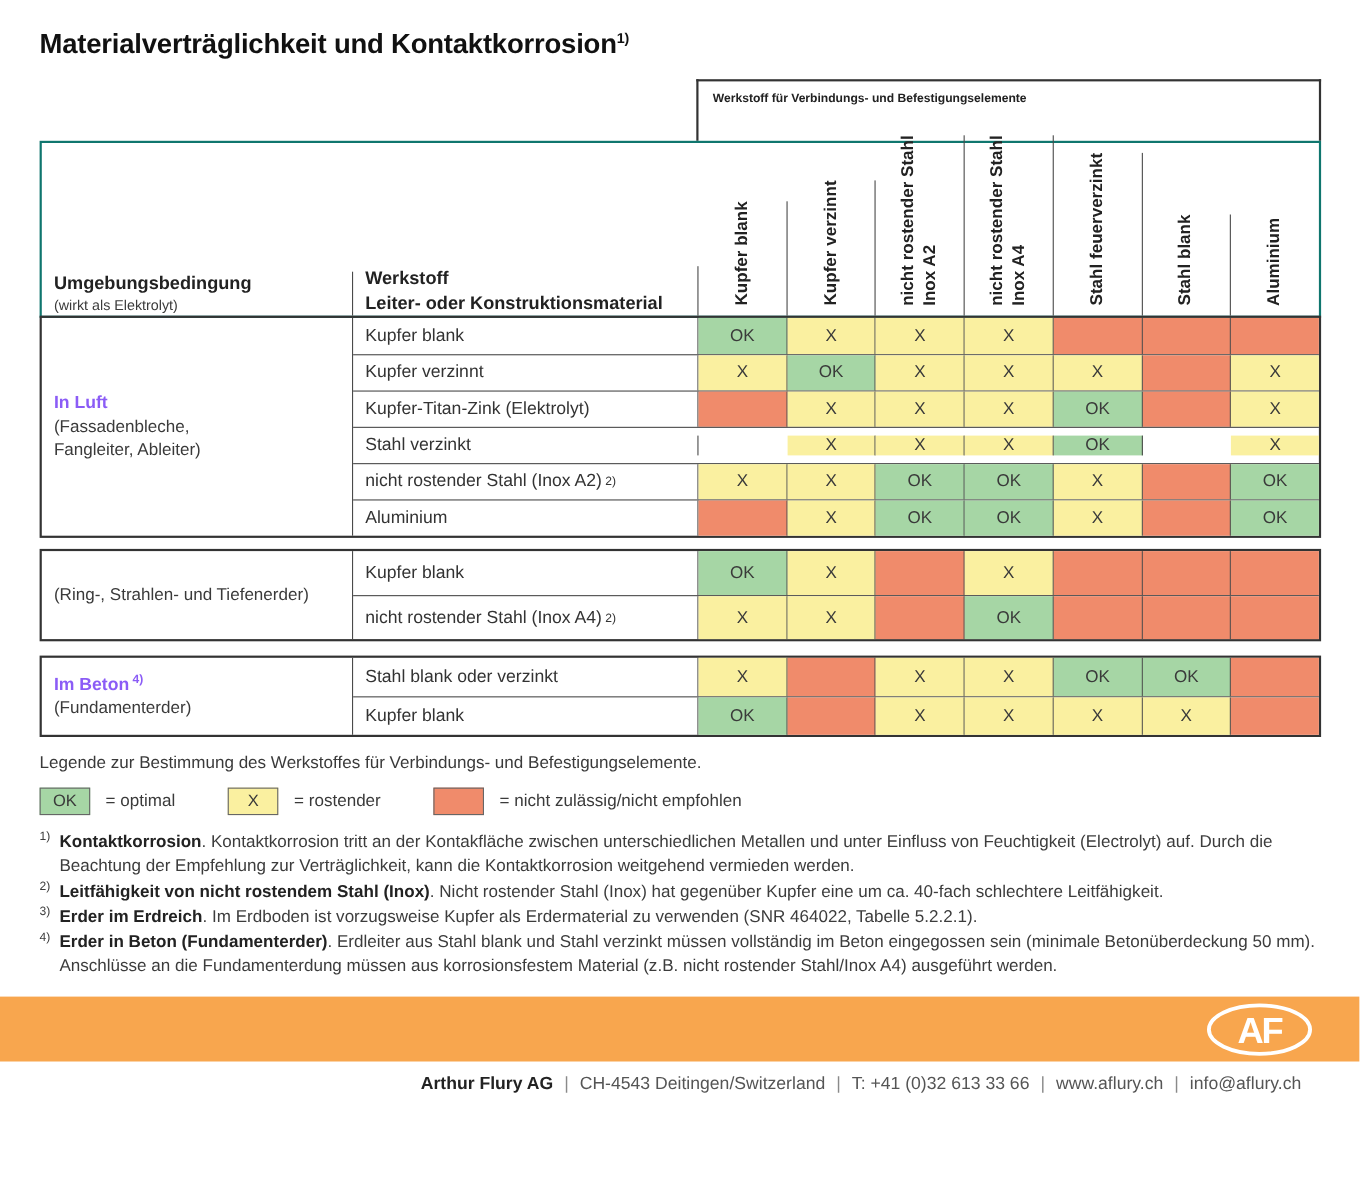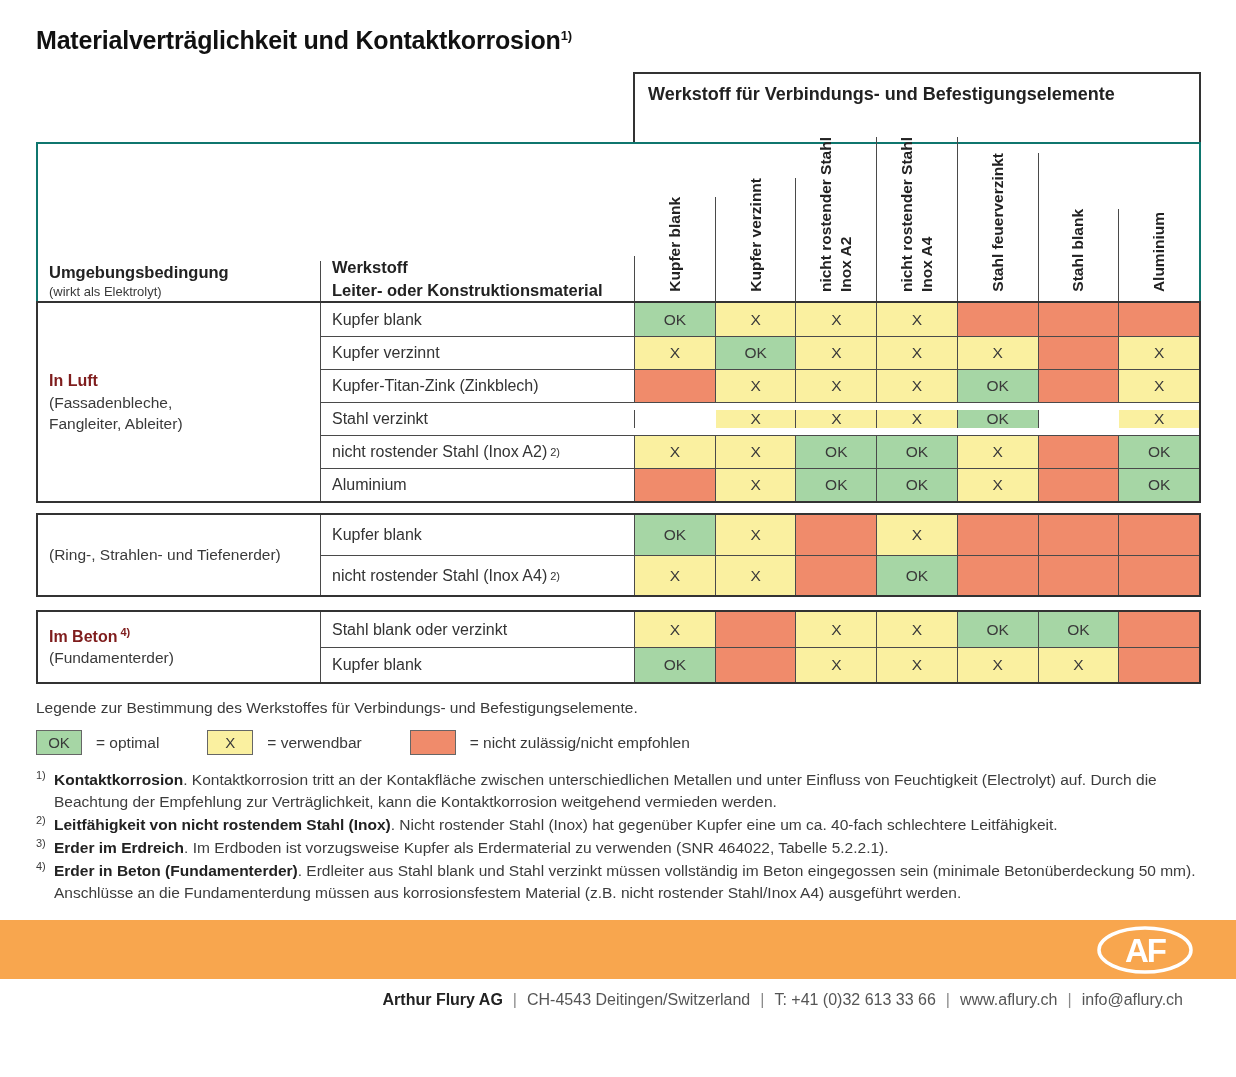--- a/index.html
+++ b/index.html
@@ -1,22 +1,22 @@
 <!DOCTYPE html>
 <html><head>
 <meta charset="utf-8">
 <style>
   html,body{margin:0;padding:0;background:#fff;}
   body{width:1236px;height:1077px;overflow:hidden;font-family:"Liberation Sans",sans-serif;color:#1a1a1a;}
   .page{padding:0 35px 0 36px;}
   h1{margin:26px 0 0;font-size:25px;font-weight:bold;color:#111;letter-spacing:-0.2px;}
   .t-sup{font-size:13px;vertical-align:super;line-height:0;}
   
-  .band{margin-top:17px;margin-left:597px;width:568px;height:70px;box-sizing:border-box;
-        border:2px solid #333;border-bottom:0;font-weight:bold;font-size:18px;color:#222;
+  .band{margin-top:17px;margin-left:597px;width:568px;height:56px;box-sizing:border-box;
+        border:2px solid #333;border-bottom:0;font-weight:bold;font-size:11px;color:#222;
         padding:10px 8px 0 13px;}
   
   .tbl-head{display:flex;height:161px;box-sizing:border-box;border:2px solid #0f766e;align-items:flex-end;}
   .hcol1{width:283px;box-sizing:border-box;border-right:1px solid #4a4a4a;display:flex;flex-direction:column;
          justify-content:center;padding-left:11px;}
   .hcol2{width:314px;box-sizing:border-box;border-right:1px solid #4a4a4a;display:flex;flex-direction:column;
          justify-content:center;padding-left:11px;}
   .hbold{font-weight:bold;font-size:16.5px;color:#222;line-height:1.35;}
   .hnorm{font-size:13px;color:#3a3a3a;line-height:1.35;}
   .vcol{flex:1;box-sizing:border-box;border-right:1px solid #4a4a4a;display:flex;align-items:flex-end;
@@ -24,21 +24,21 @@
   .vcol:last-child{border-right:0;}
   .vtext{writing-mode:vertical-rl;transform:rotate(180deg);font-weight:bold;font-size:15.5px;color:#222;
          line-height:1.3;white-space:pre-line;}
   
   .tgroup{display:flex;box-sizing:border-box;border:2px solid #333;}
   .g0{margin-top:-2px;}
   .g1{margin-top:10px;}
   .g2{margin-top:13px;}
   .gcell{width:283px;box-sizing:border-box;border-right:1px solid #4a4a4a;display:flex;flex-direction:column;
          justify-content:center;padding-left:11px;}
-  .gtitle{font-weight:bold;font-size:16px;color:#7f1d1d;line-height:1.45;}
+  .gtitle{font-weight:bold;font-size:16px;color:#8b5cf6;line-height:1.45;}
   .gsub{font-size:15.5px;color:#3a3a3a;line-height:1.35;white-space:pre-line;}
   .grows{flex:1;display:flex;flex-direction:column;}
   .grow{display:flex;box-sizing:border-box;border-top:1px solid #4a4a4a;}
   .grow:first-child{border-top:0;}
   .rlabel{width:314px;box-sizing:border-box;border-right:1px solid #4a4a4a;display:flex;align-items:center;
           padding-left:11px;font-size:16px;color:#333;}
   .mcell{flex:1;box-sizing:border-box;border-right:1px solid #4a4a4a;display:flex;align-items:center;
          justify-content:center;font-size:15.5px;color:#3a3a3a;}
   .mcell:last-child{border-right:0;}
   .sup{font-size:11px;vertical-align:super;line-height:0;margin-left:3px;}
@@ -132,21 +132,21 @@
             <div class="mcell" style="background: rgb(250, 240, 160);">X</div>
             <div class="mcell" style="background: rgb(166, 214, 165);">OK</div>
             <div class="mcell" style="background: rgb(250, 240, 160);">X</div>
             <div class="mcell" style="background: rgb(250, 240, 160);">X</div>
             <div class="mcell" style="background: rgb(250, 240, 160);">X</div>
             <div class="mcell" style="background: rgb(240, 139, 107);"></div>
             <div class="mcell" style="background: rgb(250, 240, 160);">X</div>
           </div>
           <div class="grow" style="height: 33px;">
             <div class="rlabel">
-              <span>Kupfer-Titan-Zink (Zinkblech)</span>
+              <span>Kupfer-Titan-Zink (Elektrolyt)</span>
             </div>
             <div class="mcell" style="background: rgb(240, 139, 107);"></div>
             <div class="mcell" style="background: rgb(250, 240, 160);">X</div>
             <div class="mcell" style="background: rgb(250, 240, 160);">X</div>
             <div class="mcell" style="background: rgb(250, 240, 160);">X</div>
             <div class="mcell" style="background: rgb(166, 214, 165);">OK</div>
             <div class="mcell" style="background: rgb(240, 139, 107);"></div>
             <div class="mcell" style="background: rgb(250, 240, 160);">X</div>
           </div>
           <div class="grow" style="height: 33px; align-items: center;">
@@ -255,21 +255,21 @@
     </div>
 
   <div class="legend-caption">Legende zur Bestimmung des Werkstoffes für Verbindungs- und Befestigungselemente.</div>
   <div class="legend-row" id="legend-row">
       <div class="legend-item">
         <span class="legend-box" style="background: rgb(166, 214, 165);">OK</span>
         <span class="legend-label">= optimal</span>
       </div>
       <div class="legend-item">
         <span class="legend-box" style="background: rgb(250, 240, 160);">X</span>
-        <span class="legend-label">= verwendbar</span>
+        <span class="legend-label">= rostender</span>
       </div>
       <div class="legend-item">
         <span class="legend-box" style="background: rgb(240, 139, 107);"></span>
         <span class="legend-label">= nicht zulässig/nicht empfohlen</span>
       </div>
     </div>
 
   <div class="footnotes" id="footnotes">
       <div class="fn"><span class="fn-marker">1)</span><span class="fn-bold">Kontaktkorrosion</span><span>. Kontaktkorrosion tritt an der Kontakfläche zwischen unterschiedlichen Metallen und unter Einfluss von Feuchtigkeit (Electrolyt) auf. Durch die Beachtung der Empfehlung zur Verträglichkeit, kann die Kontaktkorrosion weitgehend vermieden werden.</span></div>
       <div class="fn"><span class="fn-marker">2)</span><span class="fn-bold">Leitfähigkeit von nicht rostendem Stahl (Inox)</span><span>. Nicht rostender Stahl (Inox) hat gegenüber Kupfer eine um ca. 40-fach schlechtere Leitfähigkeit.</span></div>

